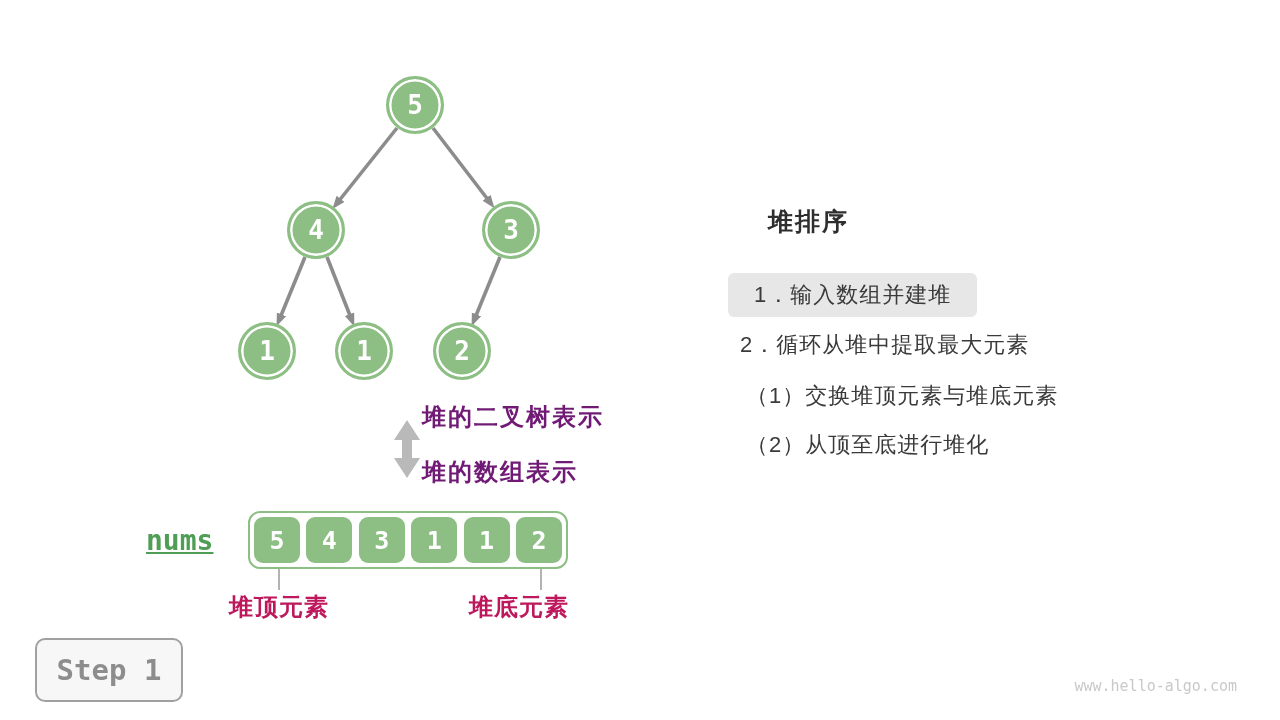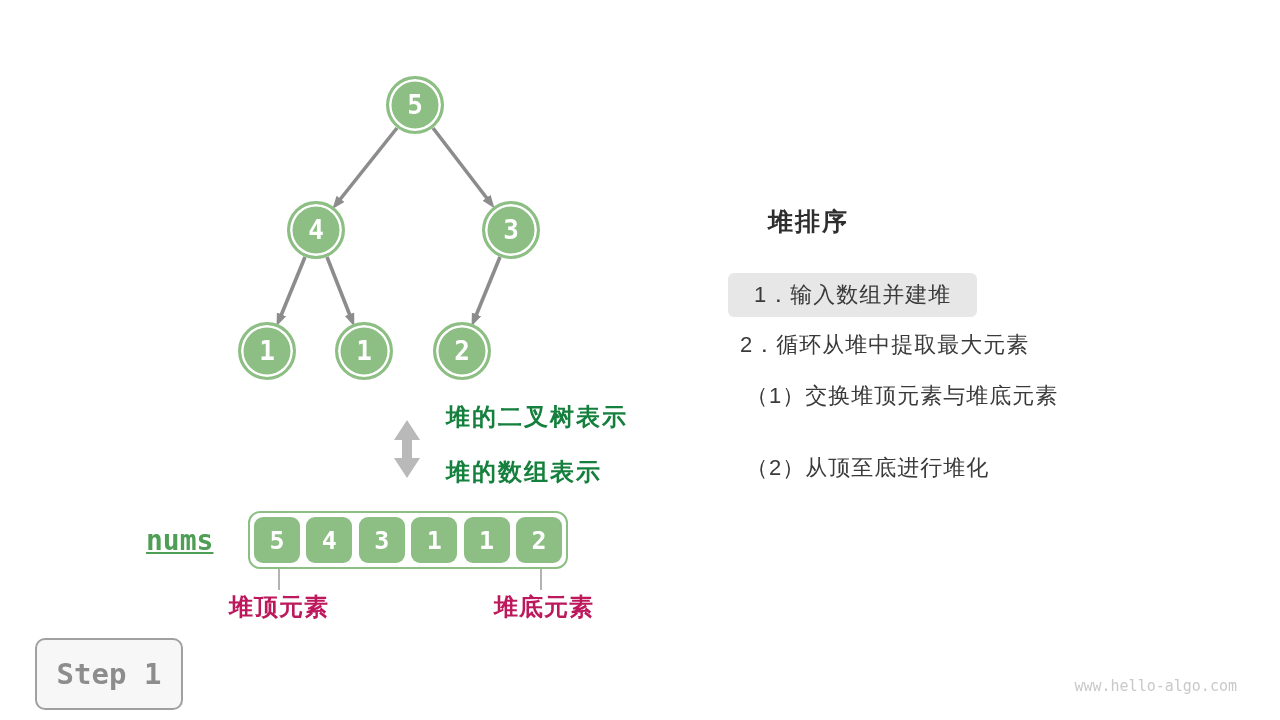--- a/index.html
+++ b/index.html
@@ -14,23 +14,23 @@
     position:absolute; width:58px; height:58px; margin-left:-29px; margin-top:-29px;
     box-sizing:border-box; border-radius:50%;
     background:#8dbf84; border:3px solid #8dbf84;
     box-shadow: inset 0 0 0 2.5px #ffffff;
     color:#ffffff; display:flex; align-items:center; justify-content:center;
     font:700 26px "DejaVu Sans Mono", monospace;
   }
 
   
   .repr-label {
-    position:absolute; left:446px; white-space:nowrap;
+    position:absolute; left:422px; white-space:nowrap;
     font:700 24px "Liberation Sans", sans-serif; letter-spacing:2px;
-    color:#15803d; line-height:30px;
+    color:#701a75; line-height:30px;
   }
   .repr-label.tree  { top:402px; }
   .repr-label.array { top:457px; }
 
   
   .nums-label {
     position:absolute; left:146px; top:527px;
     font:700 28px "DejaVu Sans Mono", monospace; color:#4f9e55; line-height:28px;text-decoration:underline;
   }
   .array-box {
@@ -42,45 +42,45 @@
     width:46px; height:46px; border-radius:9px; background:#8dbf84;
     color:#fff; display:flex; align-items:center; justify-content:center;
     font:700 25px "DejaVu Sans Mono", monospace;
   }
   .callout-label {
     position:absolute; top:592px; transform:translateX(-50%); white-space:nowrap;
     font:700 24px "Liberation Sans", sans-serif; letter-spacing:1px;
     color:#be185d; line-height:30px;
   }
   .callout-label.head { left:279px; }
-  .callout-label.tail { left:544px; }
+  .callout-label.tail { left:519px; }
 
   
   .panel-title {
     position:absolute; left:739px; top:206px; white-space:nowrap;
     font:700 25px "Liberation Sans", sans-serif; letter-spacing:2px;
     color:#2e2e2e; line-height:30px;margin-left:29px;
   }
   .step-pill {
     position:absolute; left:728px; top:273px; height:44px;
     background:#e7e7e7; border-radius:6px;
     display:flex; align-items:center; padding:0 26px;
   }
   .step-text {
     font:400 22px "Liberation Sans", sans-serif; color:#3a3a3a;
     white-space:nowrap; letter-spacing:1px;
   }
   .step-row { position:absolute; left:740px; line-height:30px;text-align:right; }
   .step-row.r2 { top:330px; }
   .step-row.sub1 { left:746px; top:381px; }
-  .step-row.sub2 { left:746px; top:453px; }
+  .step-row.sub2 { left:746px; top:430px; }
 
   
   .step-badge {
-    position:absolute; left:35px; top:638px; width:148px; height:72px;
+    position:absolute; left:35px; top:638px; width:148px; height:64px;
     box-sizing:border-box; border:2px solid #a0a0a0; border-radius:10px;
     background:#f7f7f7; display:flex; align-items:center; justify-content:center;
     font:700 29px "DejaVu Sans Mono", monospace; color:#8d8d8d;
   }
 
   
   .watermark {
     position:absolute; right:43px; top:676px;
     font:400 15px "DejaVu Sans Mono", monospace; color:#c9c9c9; line-height:20px;
   }

